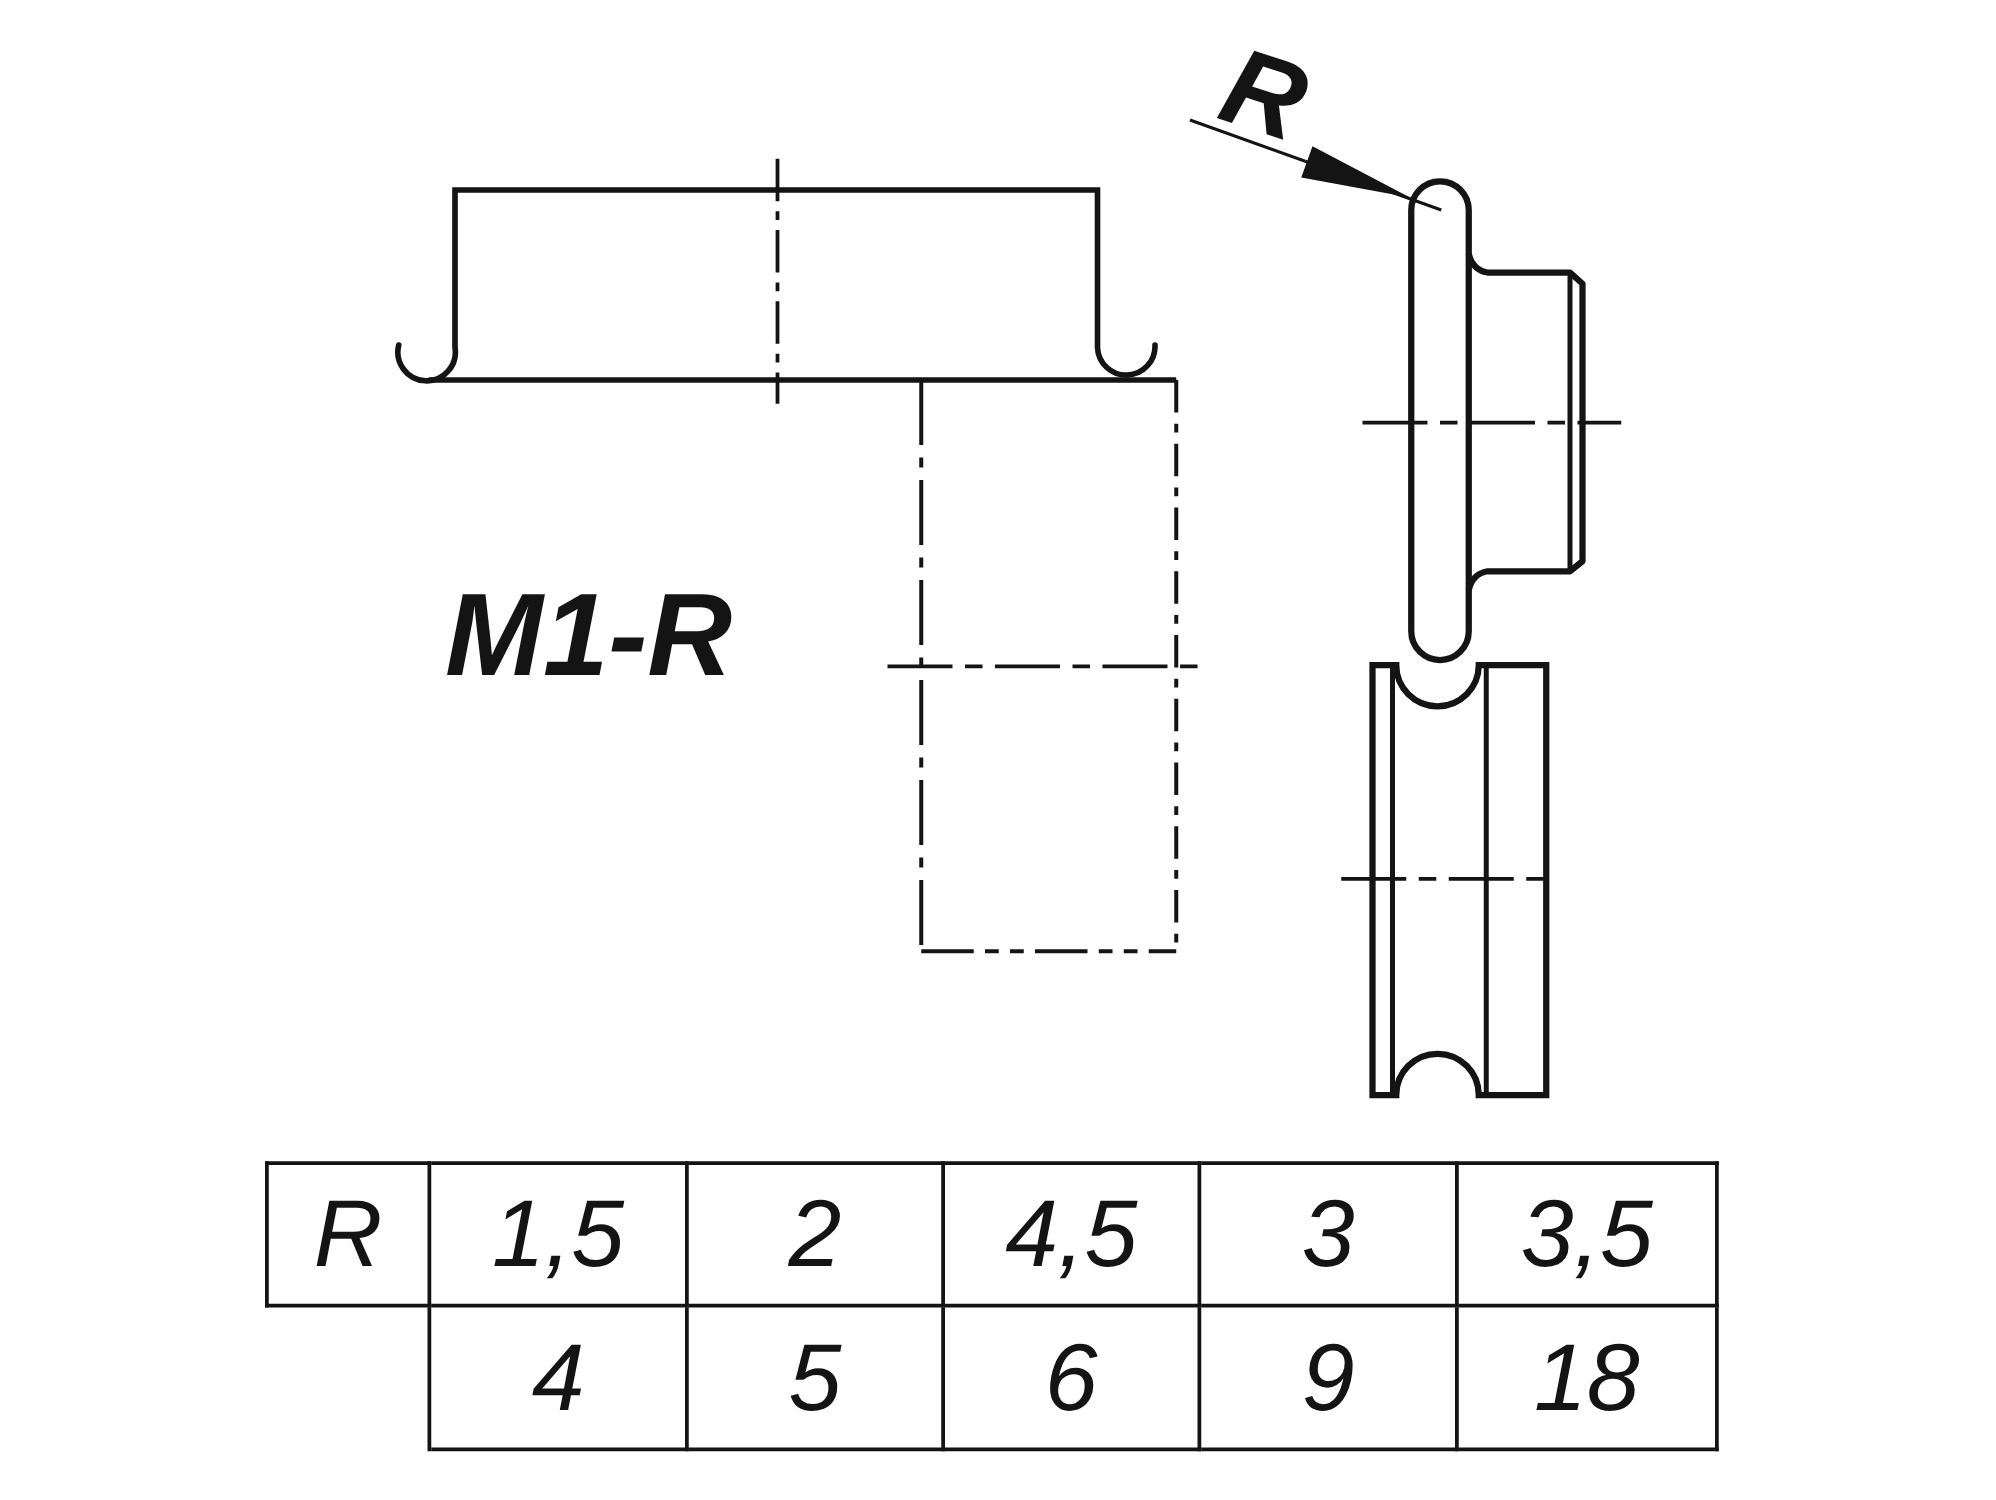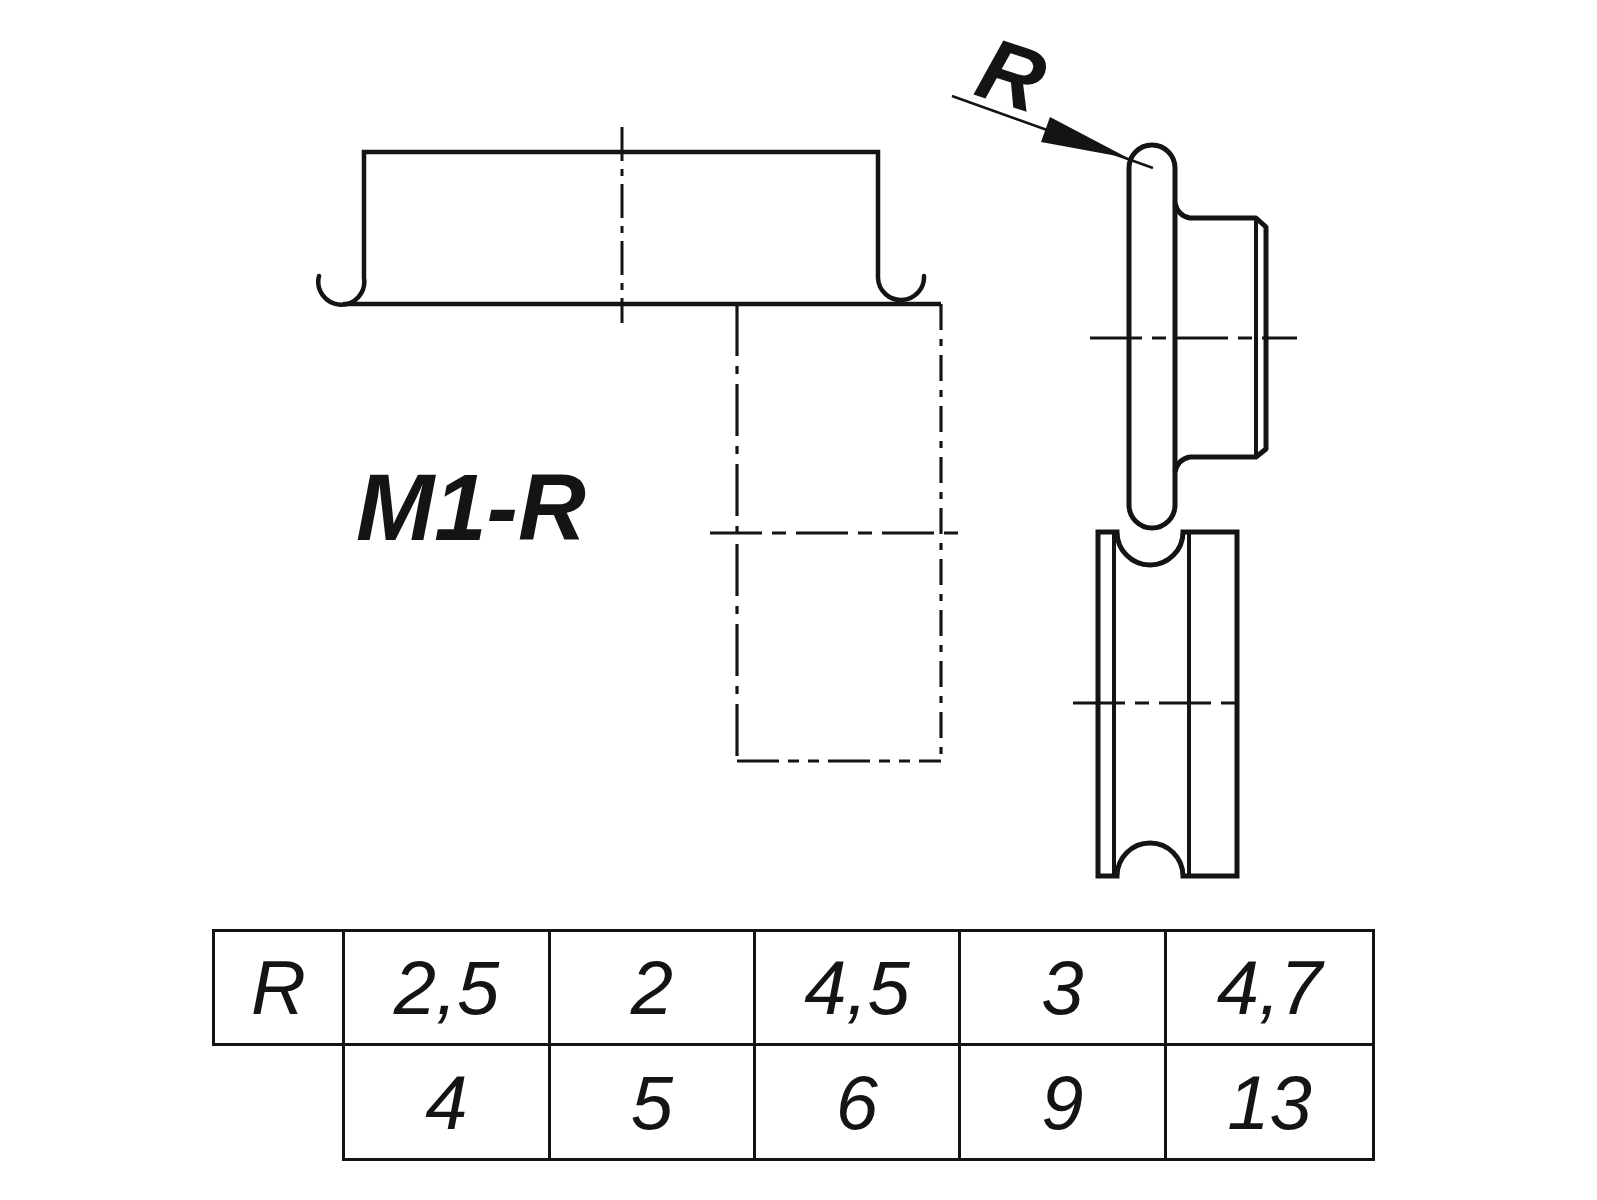--- a/index.html
+++ b/index.html
@@ -107,30 +107,30 @@
       <col style="width:130px">
       <col style="width:206px">
       <col style="width:205px">
       <col style="width:205px">
       <col style="width:206px">
       <col style="width:208px">
     </colgroup>
     <tbody>
         <tr class="row-1">
       <td>R</td>
-      <td>2,5</td>
+      <td>1,5</td>
       <td>2</td>
       <td>4,5</td>
       <td>3</td>
-      <td>4,7</td>
+      <td>3,5</td>
     </tr>
     <tr class="row-2">
       <td class="blank-cell"></td>
       <td>4</td>
       <td>5</td>
       <td>6</td>
       <td>9</td>
-      <td>13</td>
+      <td>18</td>
     </tr>
   </tbody>
     </table>
 
 </div>
 
 </body></html>

